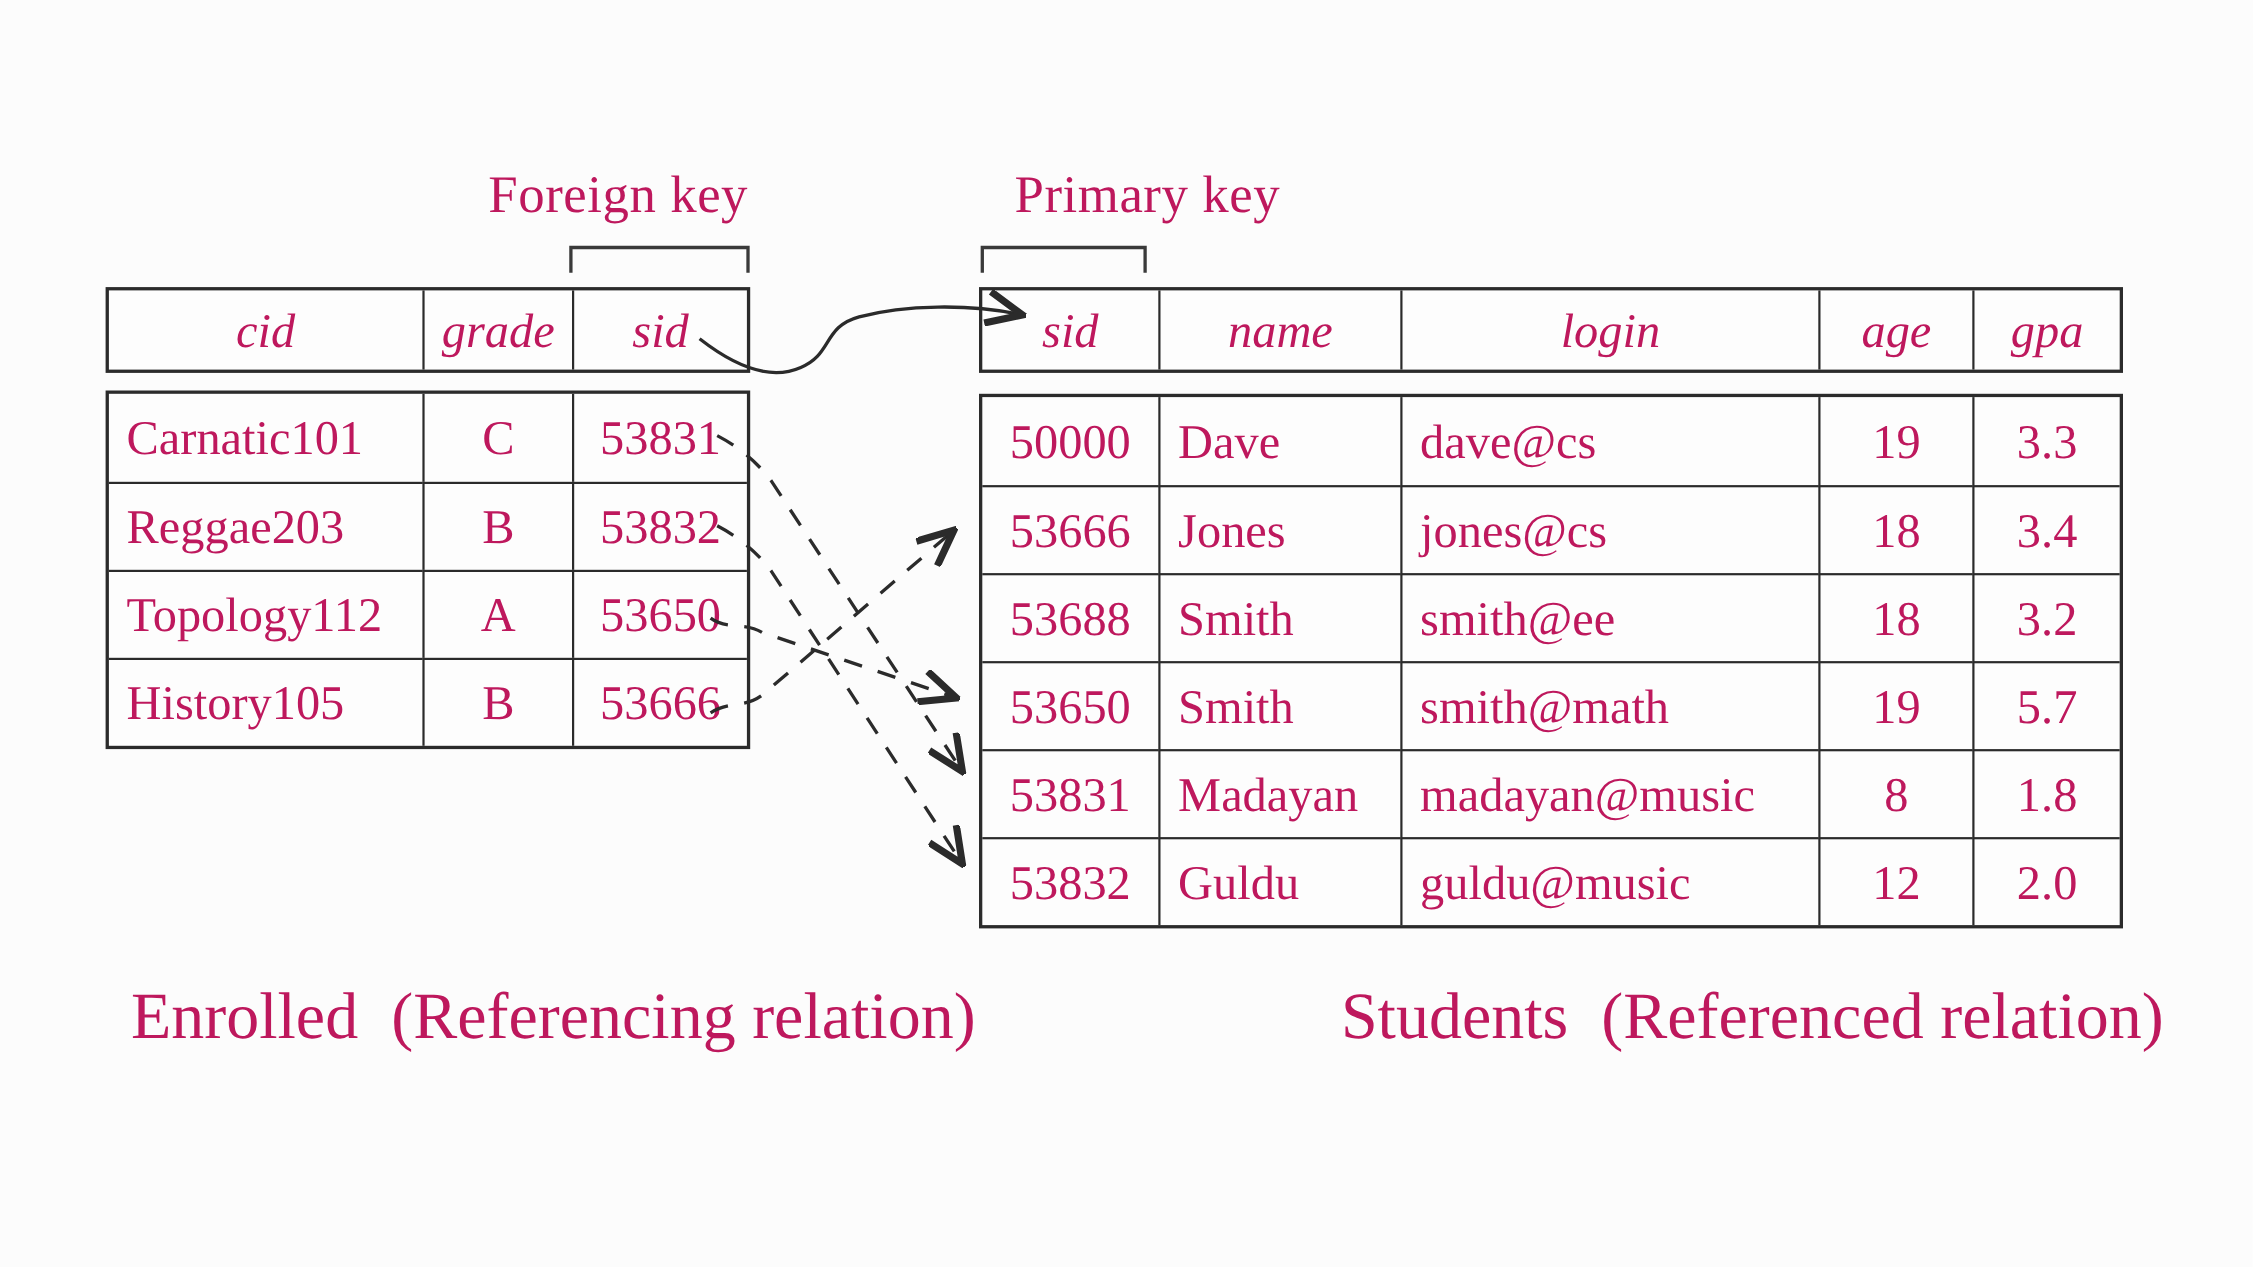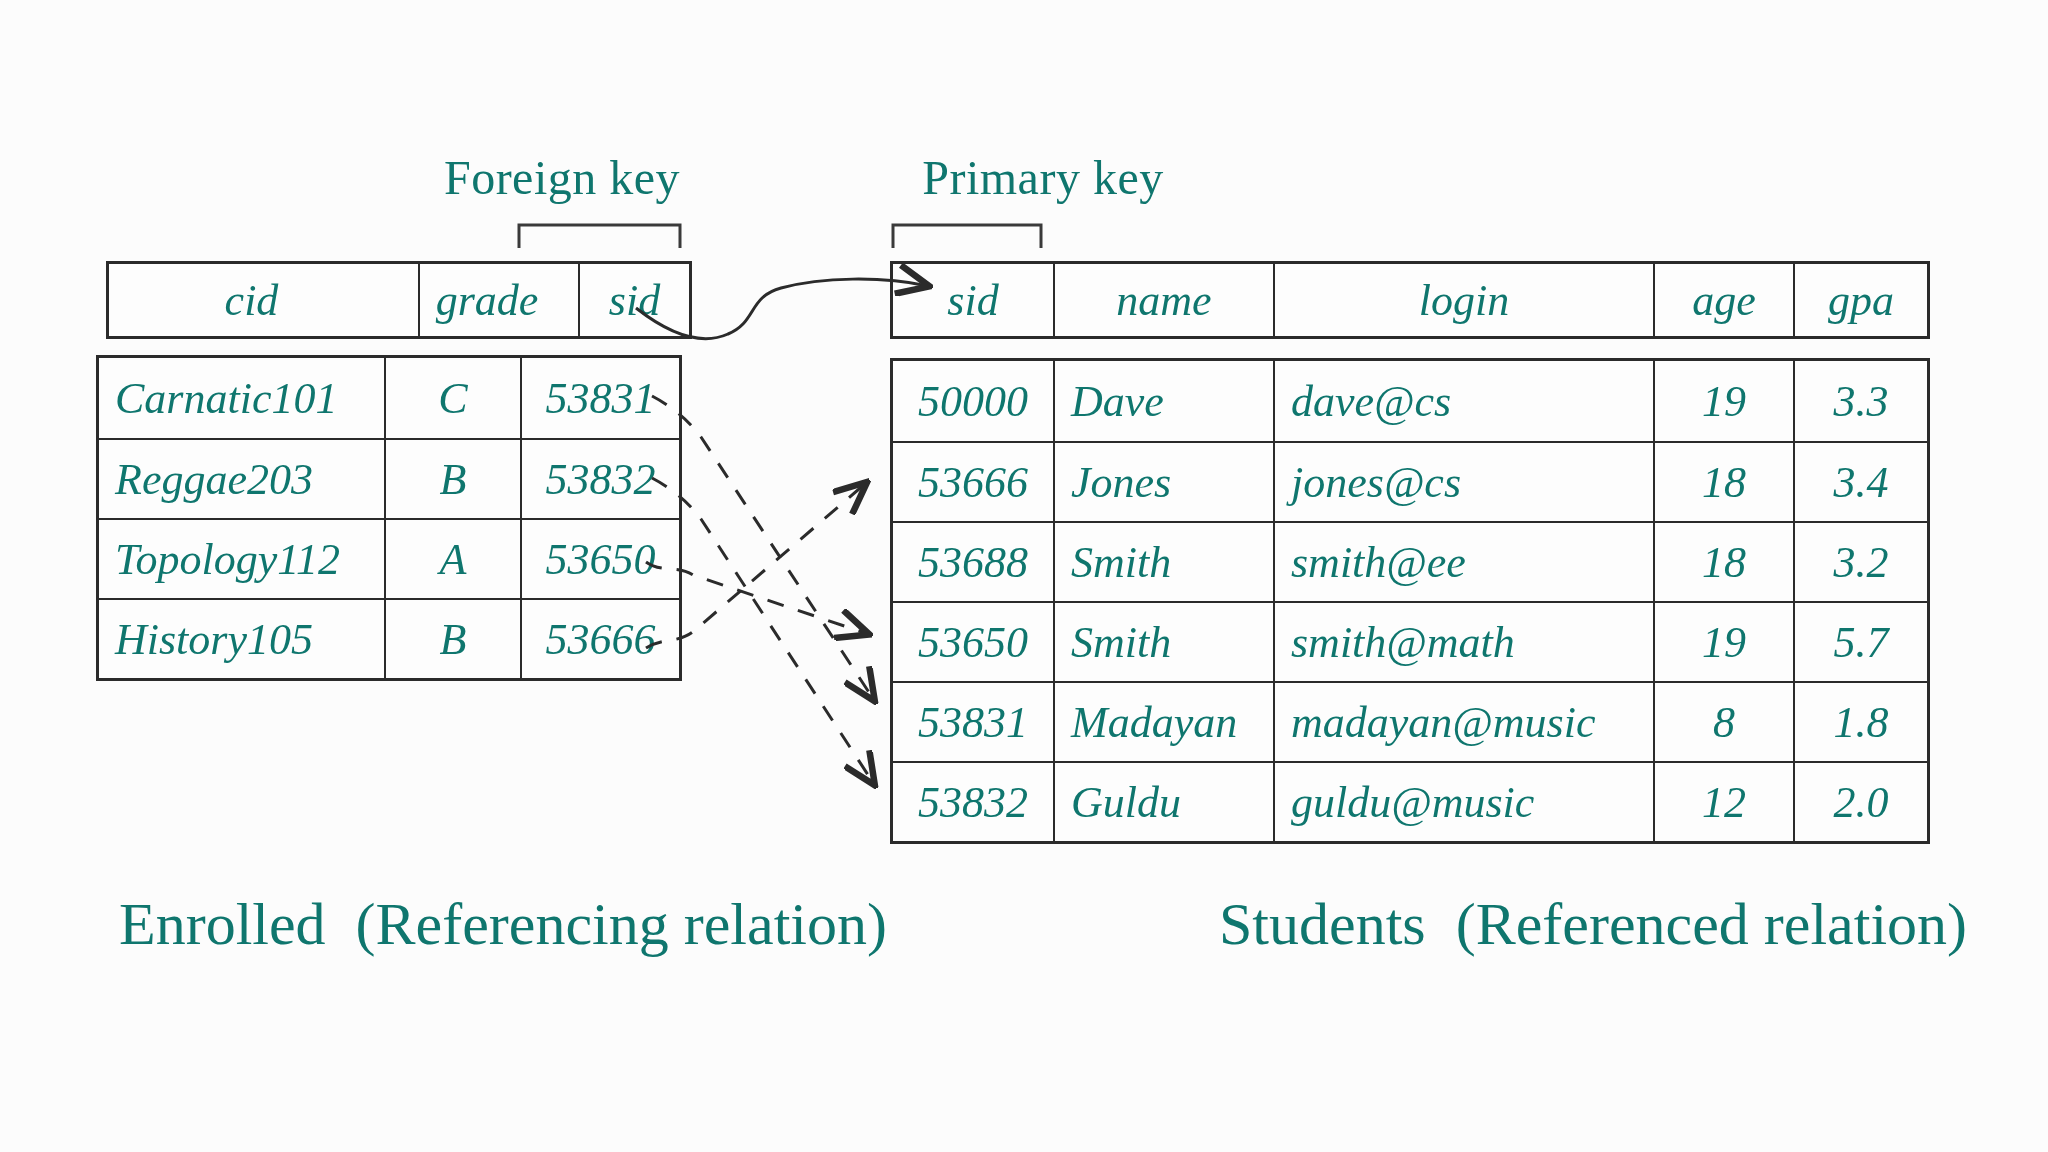--- a/index.html
+++ b/index.html
@@ -1,21 +1,21 @@
 <!DOCTYPE html>
 <html><head>
 <meta charset="utf-8">
 <style>
   html,body{margin:0;padding:0;background:#ffffff;}
   #canvas{
     position:relative;
     width:2048px;height:1152px;
     background:#fcfcfc;
     font-family:"Liberation Serif","DejaVu Serif",serif;
-    color:#0f766e;
+    color:#be185d;
     overflow:hidden;
   }
   .key-label{
     position:absolute;
     font-size:48px;
     letter-spacing:0.5px;
     white-space:pre;
   }
   .caption{
     position:absolute;
@@ -32,31 +32,30 @@
   .tbl .cell{
     display:flex;
     align-items:center;
     justify-content:center;
     font-size:44px;
     box-sizing:border-box;
     border-left:2px solid #2b2b2b;
     border-top:2px solid #2b2b2b;
     white-space:nowrap;
     overflow:visible;
-    font-style:italic;
   }
   .tbl .cell.al{justify-content:flex-start;padding-left:16px;}
   .tbl .cell.hd{font-style:italic;}
   
   .cols3 .cell:nth-child(3n+1){border-left:none;}
   .cols3 .cell:nth-child(-n+3){border-top:none;}
   .cols5 .cell:nth-child(5n+1){border-left:none;}
   .cols5 .cell:nth-child(-n+5){border-top:none;}
 
-  #enrolled-header{left:106px;top:261px;width:586px;height:78px;grid-template-columns:285px 136px 1fr;gap:24px;}
+  #enrolled-header{left:96px;top:261px;width:586px;height:78px;grid-template-columns:285px 136px 1fr;}
   #enrolled-body{left:96px;top:355px;width:586px;grid-template-columns:285px 136px 1fr;grid-auto-rows:80px;}
   #students-header{left:890px;top:261px;width:1040px;height:78px;grid-template-columns:160px 220px 380px 140px 1fr;}
   #students-body{left:890px;top:358px;width:1040px;grid-template-columns:160px 220px 380px 140px 1fr;grid-auto-rows:80px;}
 
   #fk-label{left:417px;top:150px;width:290px;text-align:center;}
   #pk-label{left:898px;top:150px;width:290px;text-align:center;}
   #enrolled-caption{left:119px;top:890px;}
   #students-caption{left:1219px;top:890px;}
 
   #arrow-layer{position:absolute;left:0;top:0;width:2048px;height:1152px;pointer-events:none;z-index:5;}

